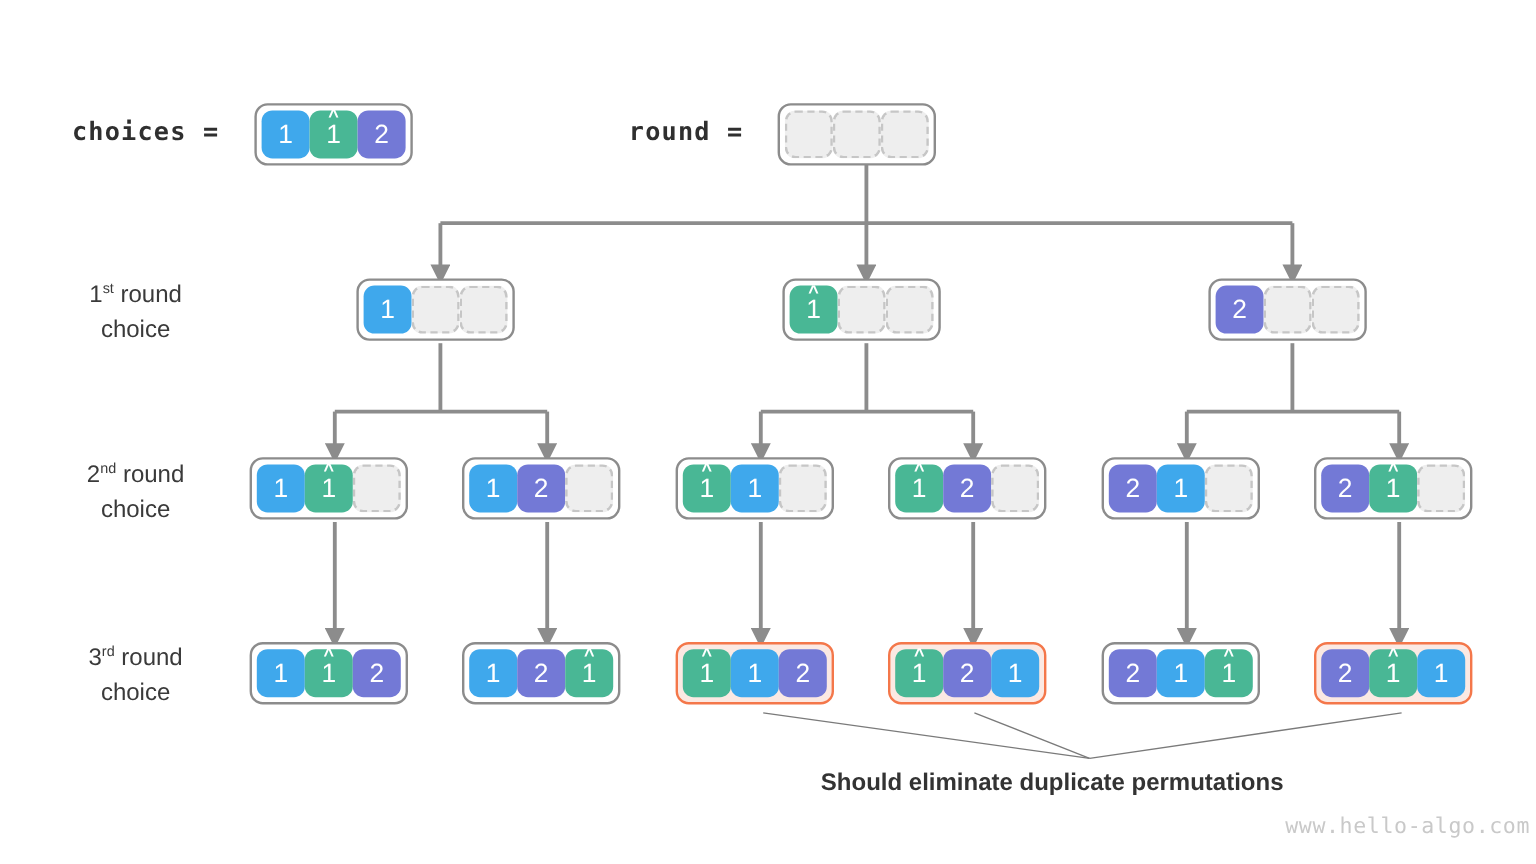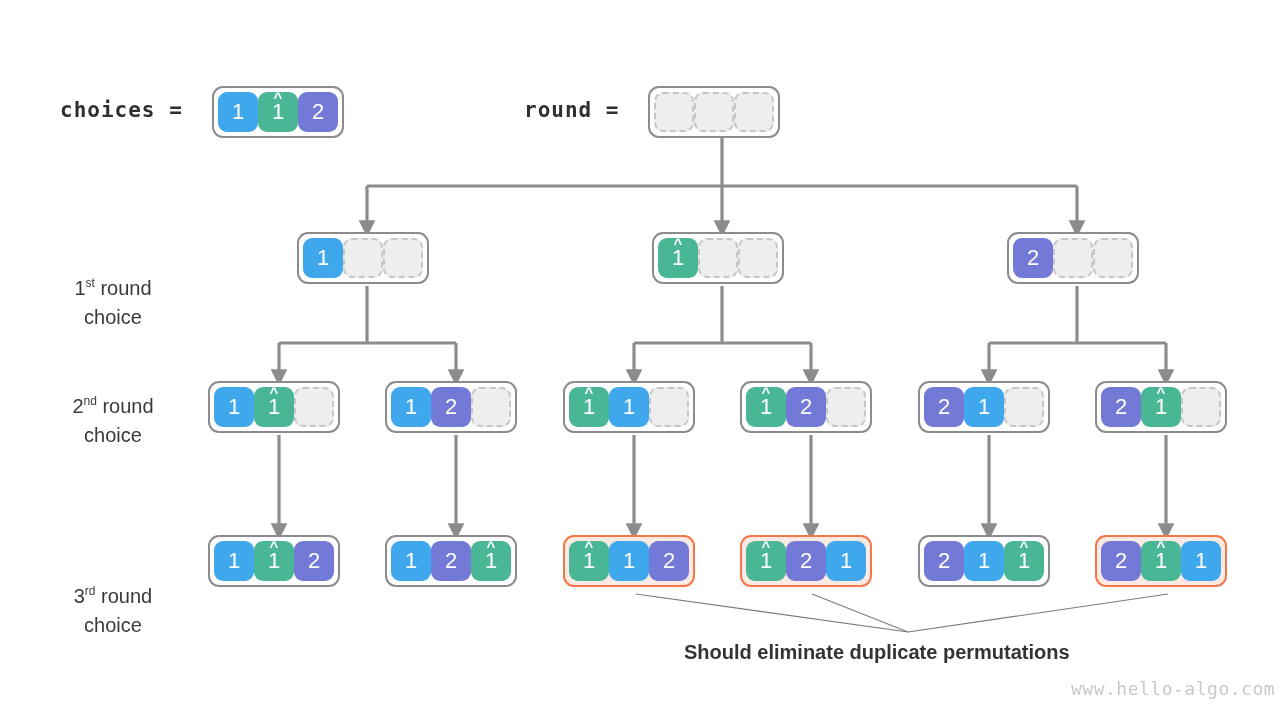--- a/index.html
+++ b/index.html
@@ -207,31 +207,31 @@
     </div>
 
   <div class="mono-label" style="left:524px; top:98px;">round =</div>
 
   <div class="array" id="state-array" style="left:648px; top:86px;">
       <div class="cell empty"></div>
       <div class="cell empty"></div>
       <div class="cell empty"></div>
     </div>
 
-  <div class="round-label" style="left:28px; top:232px;margin-top:42px;">
+  <div class="round-label" style="left:28px; top:232px;">
     <span><span>1</span><sup>st</sup><span> round</span></span><br>
     <span>choice</span>
   </div>
 
-  <div class="round-label" style="left:28px; top:392px;">
+  <div class="round-label" style="left:28px; top:382px;">
     <span><span>2</span><sup>nd</sup><span> round</span></span><br>
     <span>choice</span>
   </div>
 
-  <div class="round-label" style="left:28px; top:534px;margin-top:48px;">
+  <div class="round-label" style="left:28px; top:534px;">
     <span><span>3</span><sup>rd</sup><span> round</span></span><br>
     <span>choice</span>
   </div>
 
   <div id="layer-level1">
       <div class="array" style="left: 297px; top: 232px;">
         <div class="cell blue">
           <span>1</span>
         </div>
         <div class="cell empty"></div>

